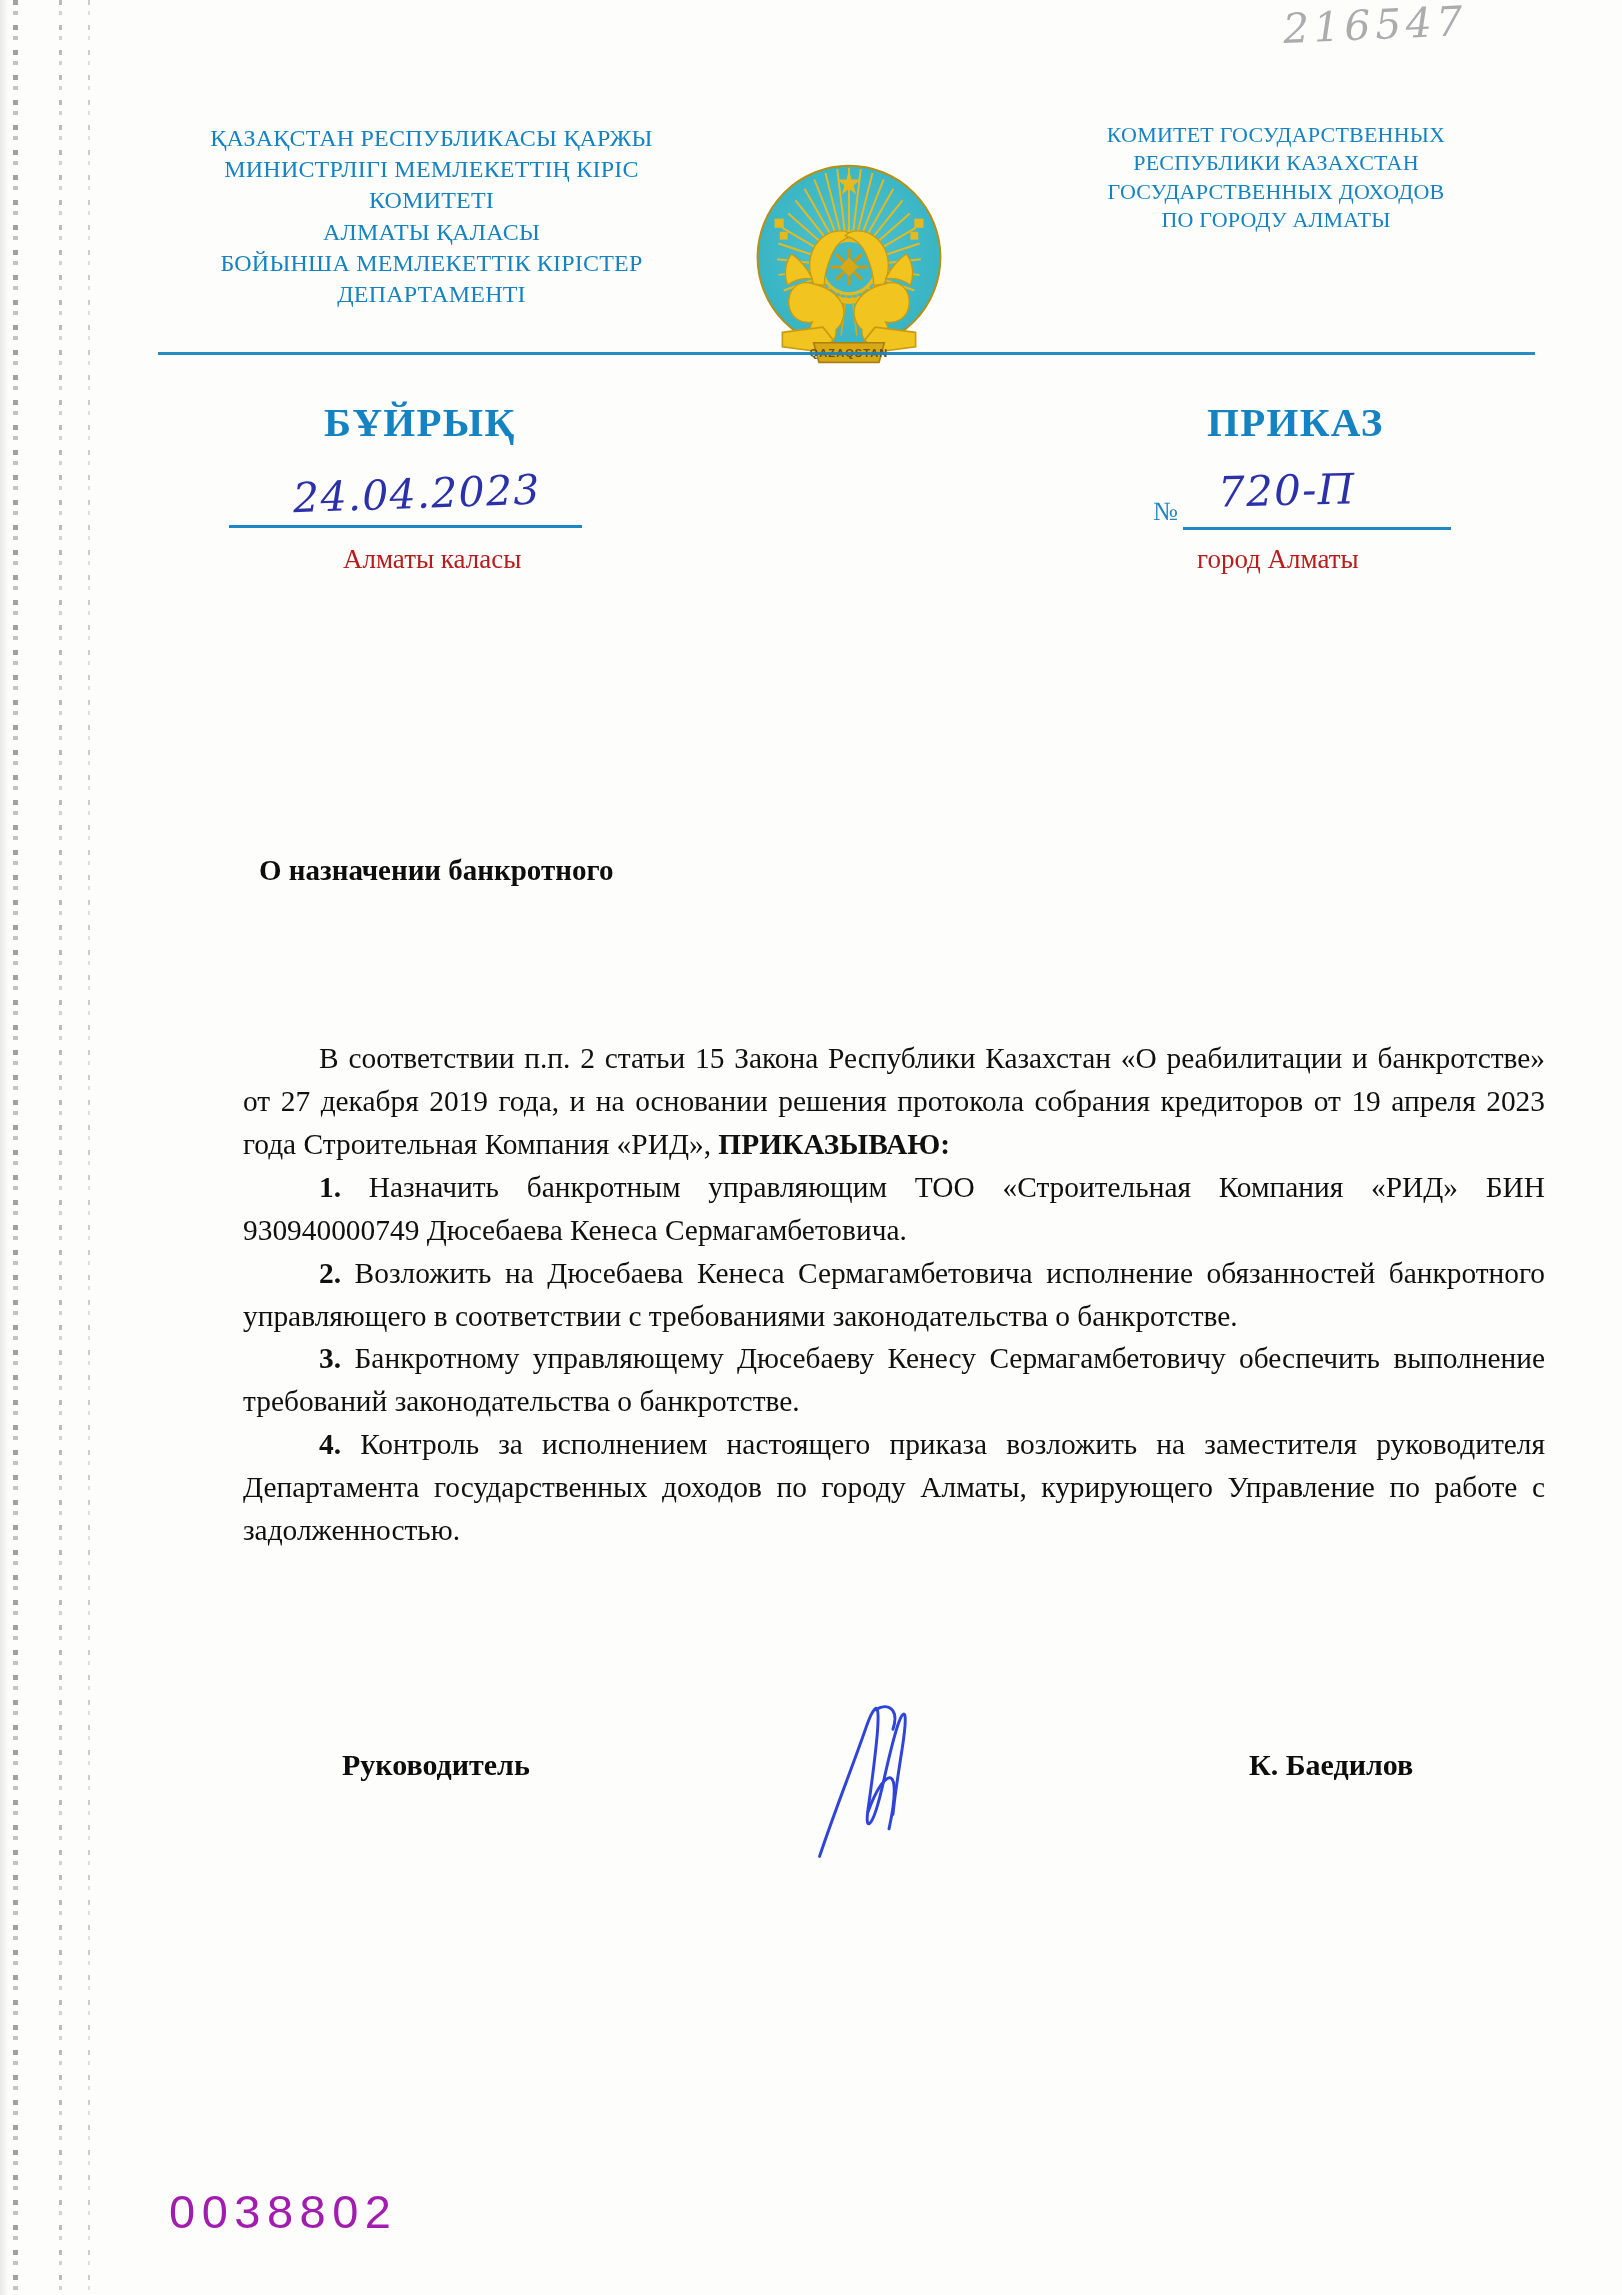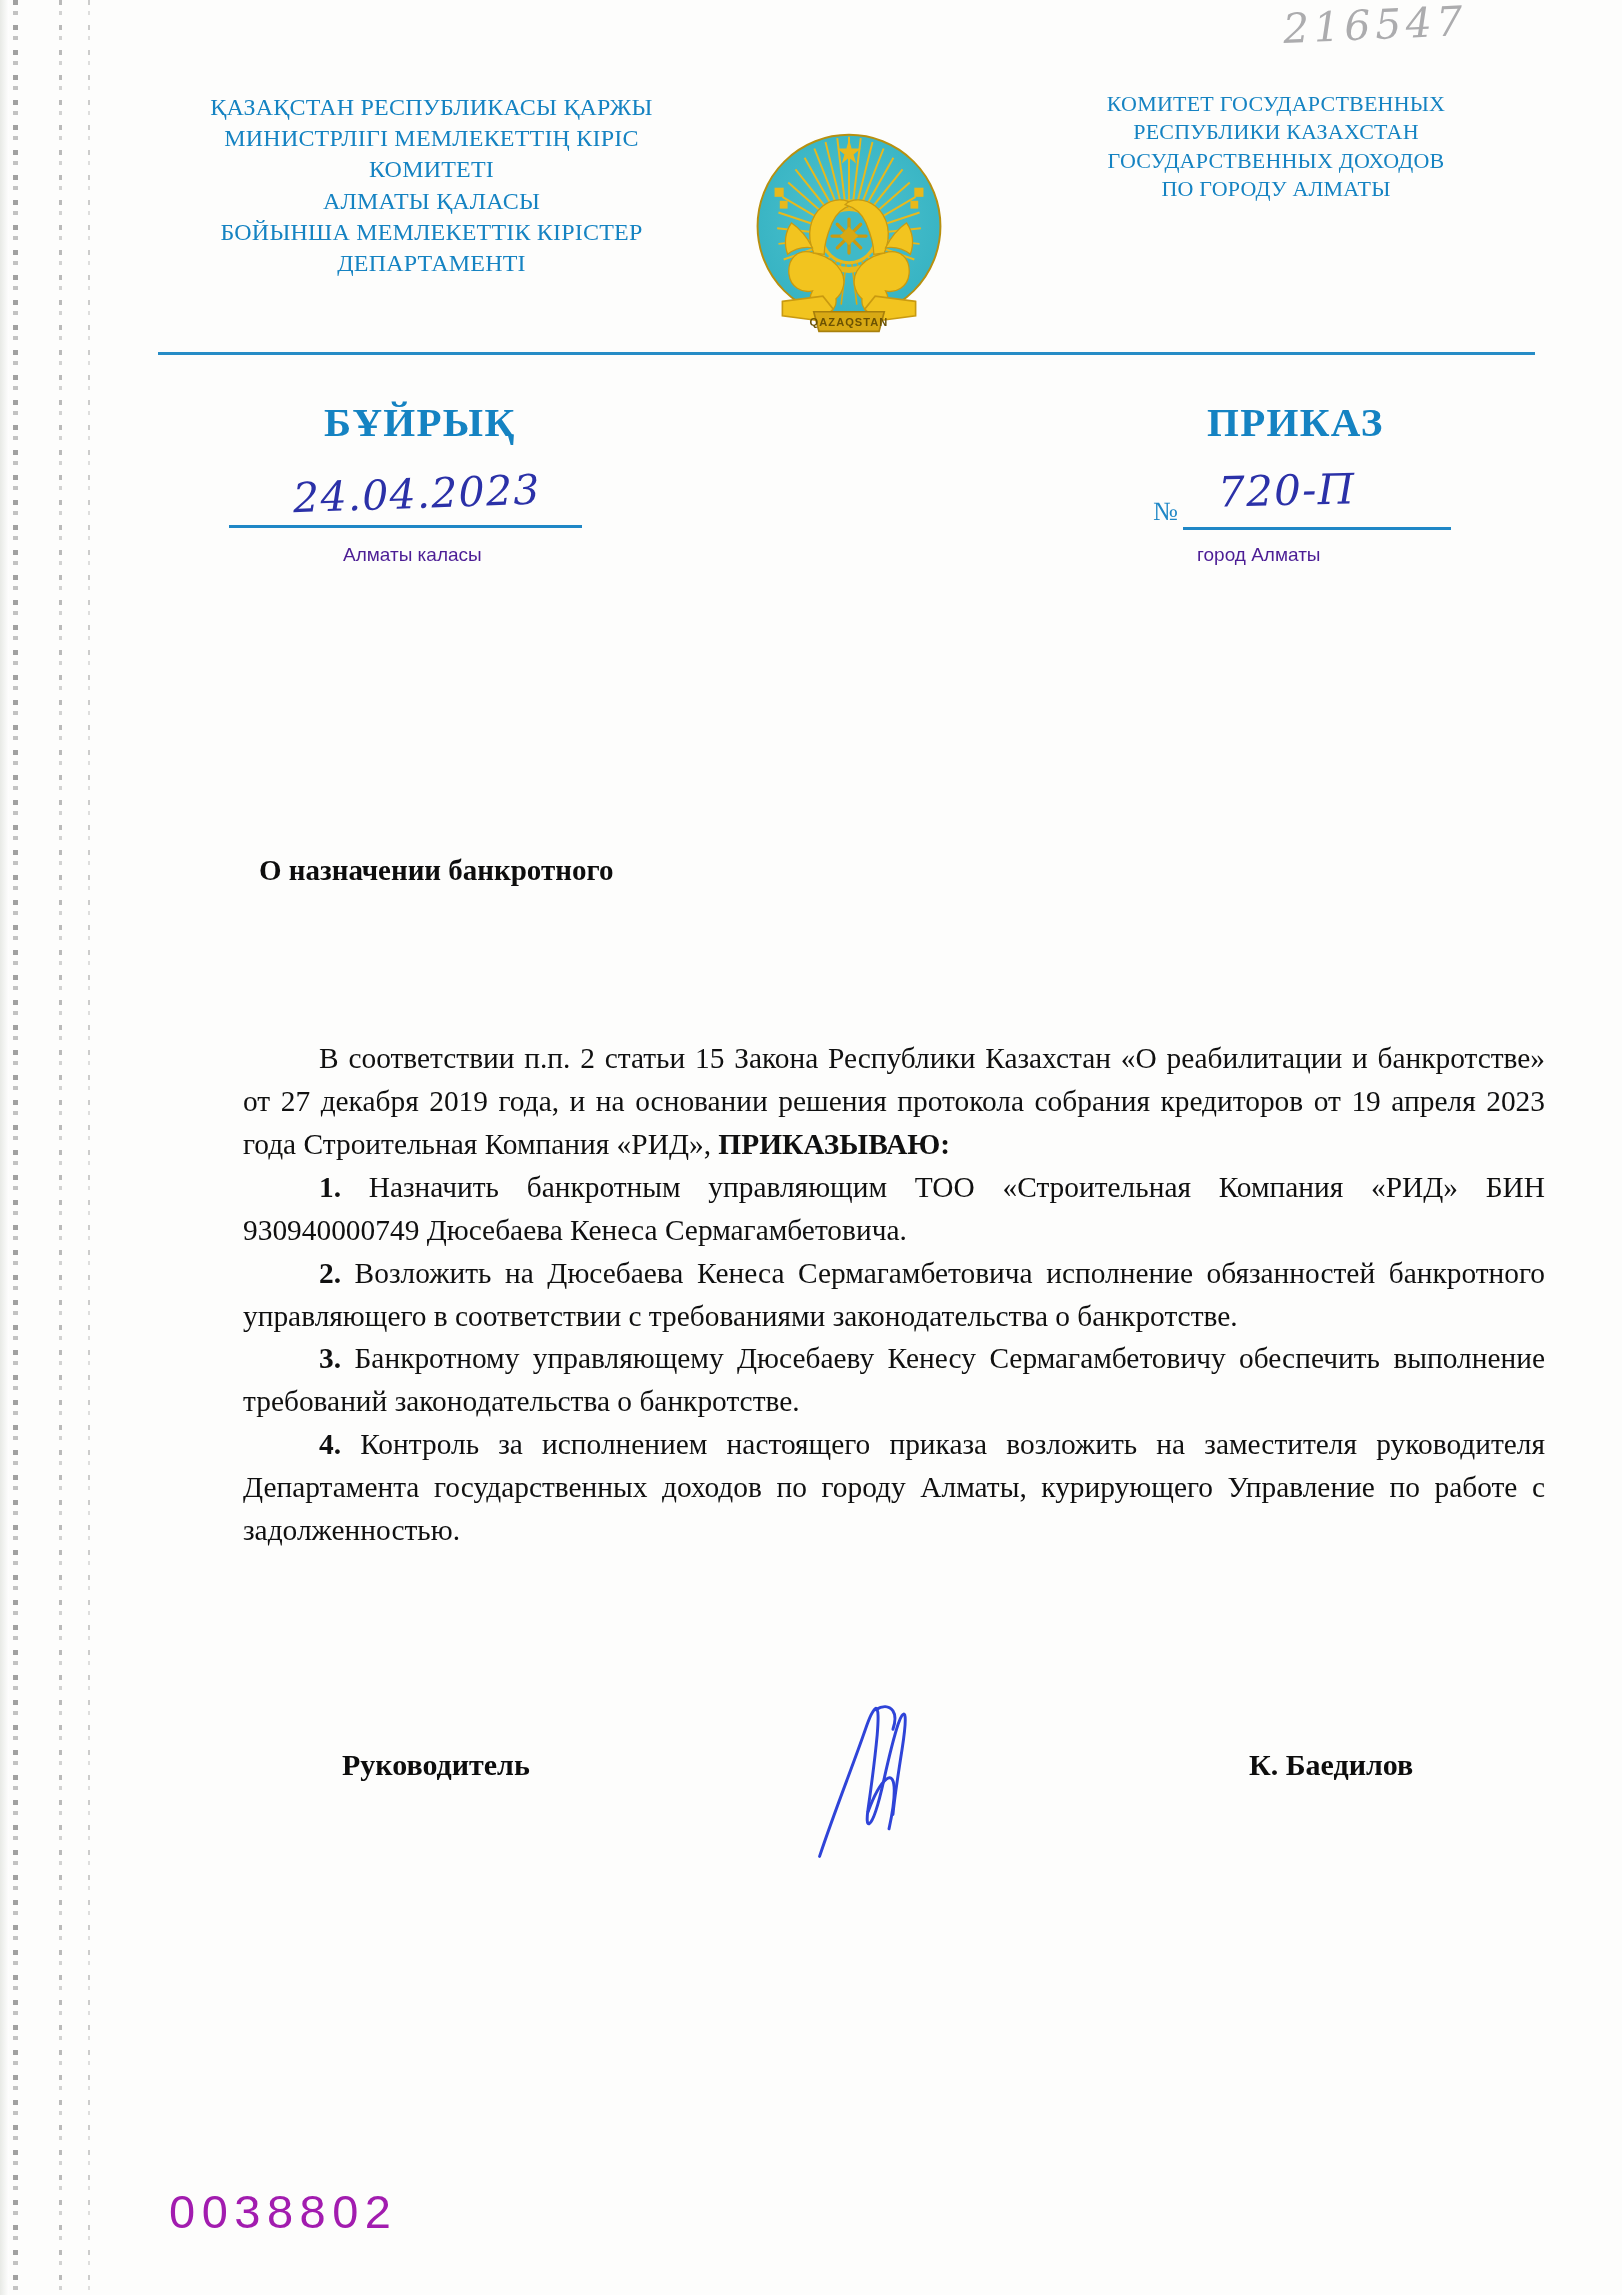--- a/index.html
+++ b/index.html
@@ -56,21 +56,21 @@
     font-size: 41px;
     letter-spacing: 4.6px;
     color: #9b9b9e;
     transform: rotate(-2.5deg);
     opacity: .82;
   }
 
   
   .letterhead {
     position: absolute;
-    left: 0; top: 62px;
+    left: 0; top: 93px;
     width: 1623px;
     height: 222px;
   }
   .lh-col {
     position: absolute;
     color: #1583c2;
     font-family: "Liberation Serif", serif;
     font-size: 24px;
     line-height: 1.30;
     text-align: center;
@@ -145,23 +145,23 @@
     position: absolute;
     left: 1153px; top: 497px;
     color: #1f87c6;
     font-size: 26px;
     font-family: "Liberation Serif", serif;
   }
 
   .city-label {
     position: absolute;
     top: 544px;
-    color: #4c1d95;
-    font-size: 19px;
-    font-family: Liberation Sans, sans-serif;
+    color: #b91c1c;
+    font-size: 27px;
+    font-family: Liberation Serif, serif;
   }
   .city-label.kz { left: 343px; }
   .city-label.ru { left: 1197px; }
 
   
   .subject {
     position: absolute;
     left: 259px;
     top: 851px;
     width: 720px;

